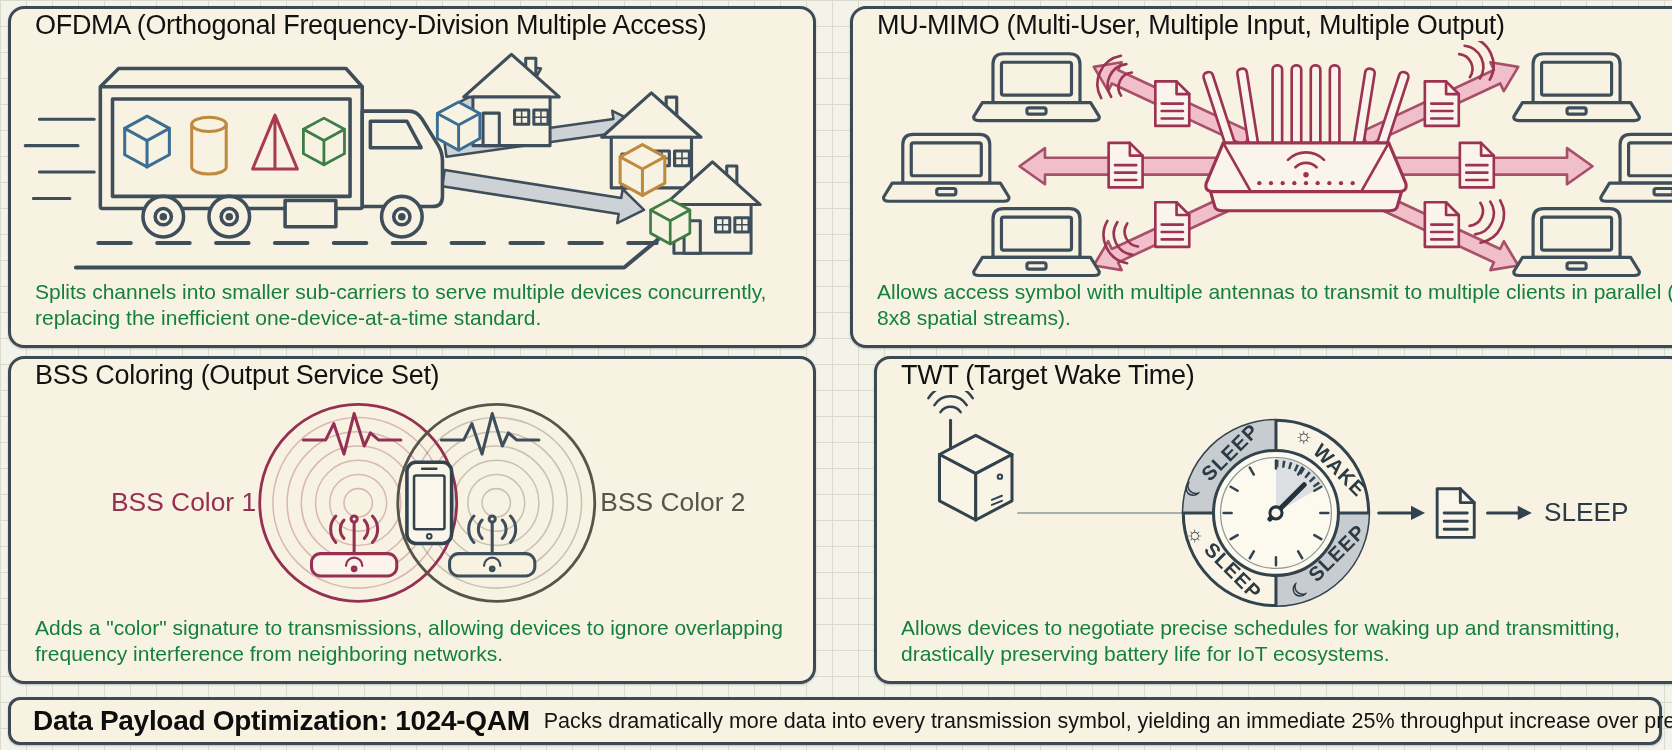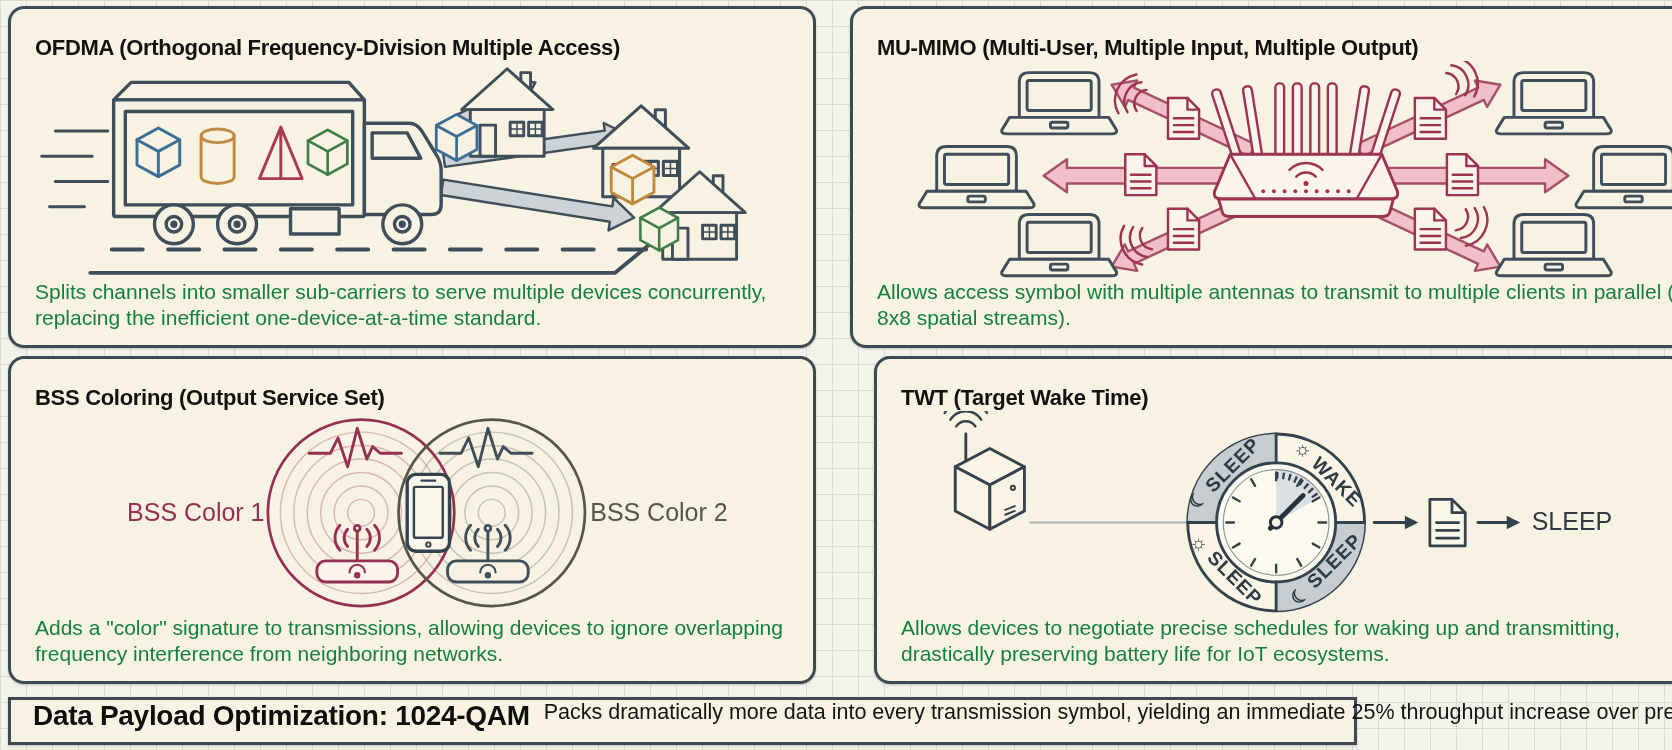--- a/index.html
+++ b/index.html
@@ -16,31 +16,31 @@
     position:absolute;box-sizing:border-box;
     background:#f7f2e2;border:3px solid #3c4a54;border-radius:16px;
     display:flex;flex-direction:column;overflow:hidden;
     box-shadow:0 1px 2px rgba(40,50,60,.25);
   }
   #p-ofdma{left:8px;top:6px;width:808px;height:342px}
   #p-mumimo{left:850px;top:6px;width:912px;height:342px}
   #p-bss{left:8px;top:356px;width:808px;height:328px}
   #p-twt{left:874px;top:356px;width:812px;height:328px}
   .panel h2{
-    margin:26px 24px 0;font-size:22px;font-weight:700;color:#121212;
+    margin:1px 24px 0;font-size:27px;font-weight:400;color:#121212;
     letter-spacing:-0.3px;white-space:nowrap;
   }
   .illus{flex:1 1 auto;width:100%;min-height:0;display:block}
   .cap{
     margin:0 24px 13px;font-size:21px;line-height:1.27;color:#15803d;
   }
   .banner{
-    position:absolute;left:8px;top:697px;width:1349px;height:48px;
+    position:absolute;left:8px;top:697px;width:1654px;height:48px;
     box-sizing:border-box;background:#f7f2e2;border:3px solid #3c4a54;
-    border-radius:0;display:flex;align-items:flex-start;gap:14px;
+    border-radius:12px;display:flex;align-items:center;gap:14px;
     padding:0 22px;white-space:nowrap;
     box-shadow:0 1px 2px rgba(40,50,60,.25);
   }
   .b-title{font-size:28px;font-weight:700;color:#0e0e0e;letter-spacing:-0.3px}
   .b-text{font-size:21.5px;color:#141414}
   svg text{font-family:"Liberation Sans",sans-serif;}
 </style>
 </head>
 <body>
 

